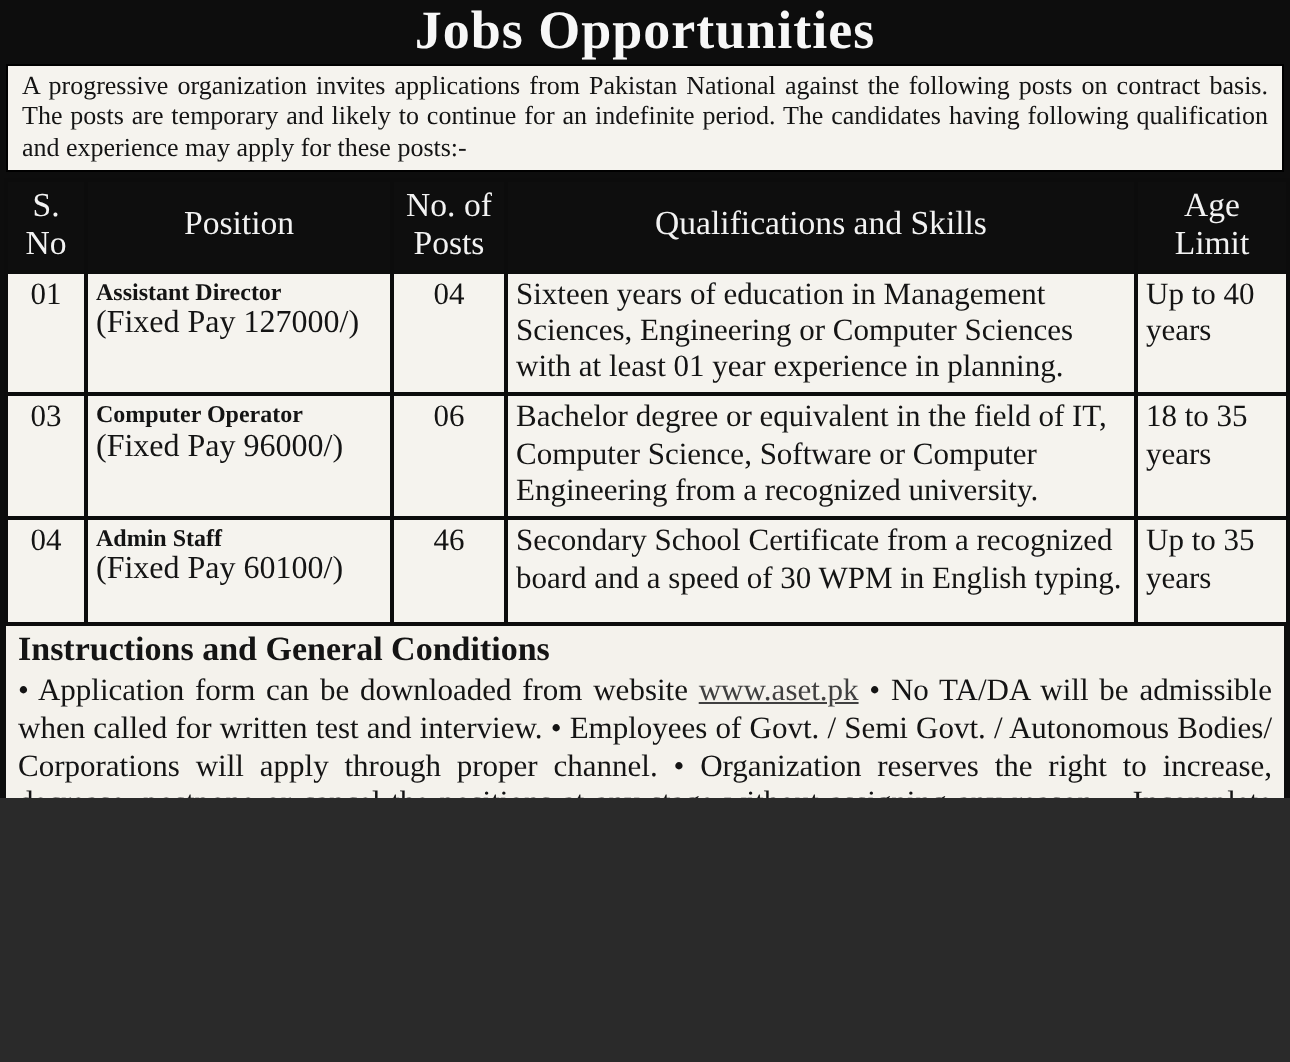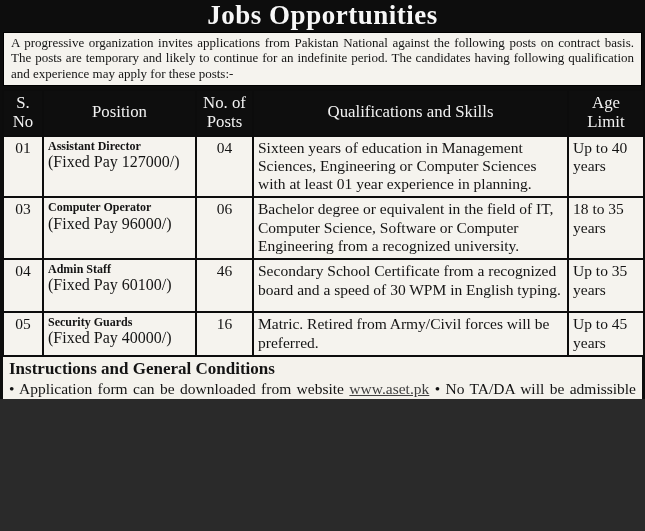--- a/index.html
+++ b/index.html
@@ -150,30 +150,20 @@
       <tr class="r4">
         <td class="c-sno">04</td>
         <td class="c-pos">
           <div class="pos-title">Admin Staff</div>
           <div class="pos-pay">(Fixed Pay 60100/)</div>
         </td>
         <td class="c-num">46</td>
         <td class="c-qual">Secondary School Certificate from a recognized board and a speed of 30 WPM in English typing.</td>
         <td class="c-age">Up to 35 years</td>
       </tr>
-      <tr class="r5">
-        <td class="c-sno">05</td>
-        <td class="c-pos">
-          <div class="pos-title">Security Guards</div>
-          <div class="pos-pay">(Fixed Pay 40000/)</div>
-        </td>
-        <td class="c-num">16</td>
-        <td class="c-qual">Matric. Retired from Army/Civil forces will be preferred.</td>
-        <td class="c-age">Up to 45 years</td>
-      </tr>
     </tbody>
   </table>
 
   <div class="instructions">
     <div class="inst-heading">Instructions and General Conditions</div>
     <p class="inst-para"><span>• Application form can be downloaded from website </span><span class="web-link">www.aset.pk</span><span> • No TA/DA will be admissible when called for written test and interview. • Employees of Govt. / Semi Govt. / Autonomous Bodies/ Corporations will apply through proper channel. • Organization reserves the right to increase, decrease, postpone or cancel the positions at any stage without assigning any reason. • Incomplete application forms and after due date will be not entertained.</span></p>
   </div>
 
 </div>
 

